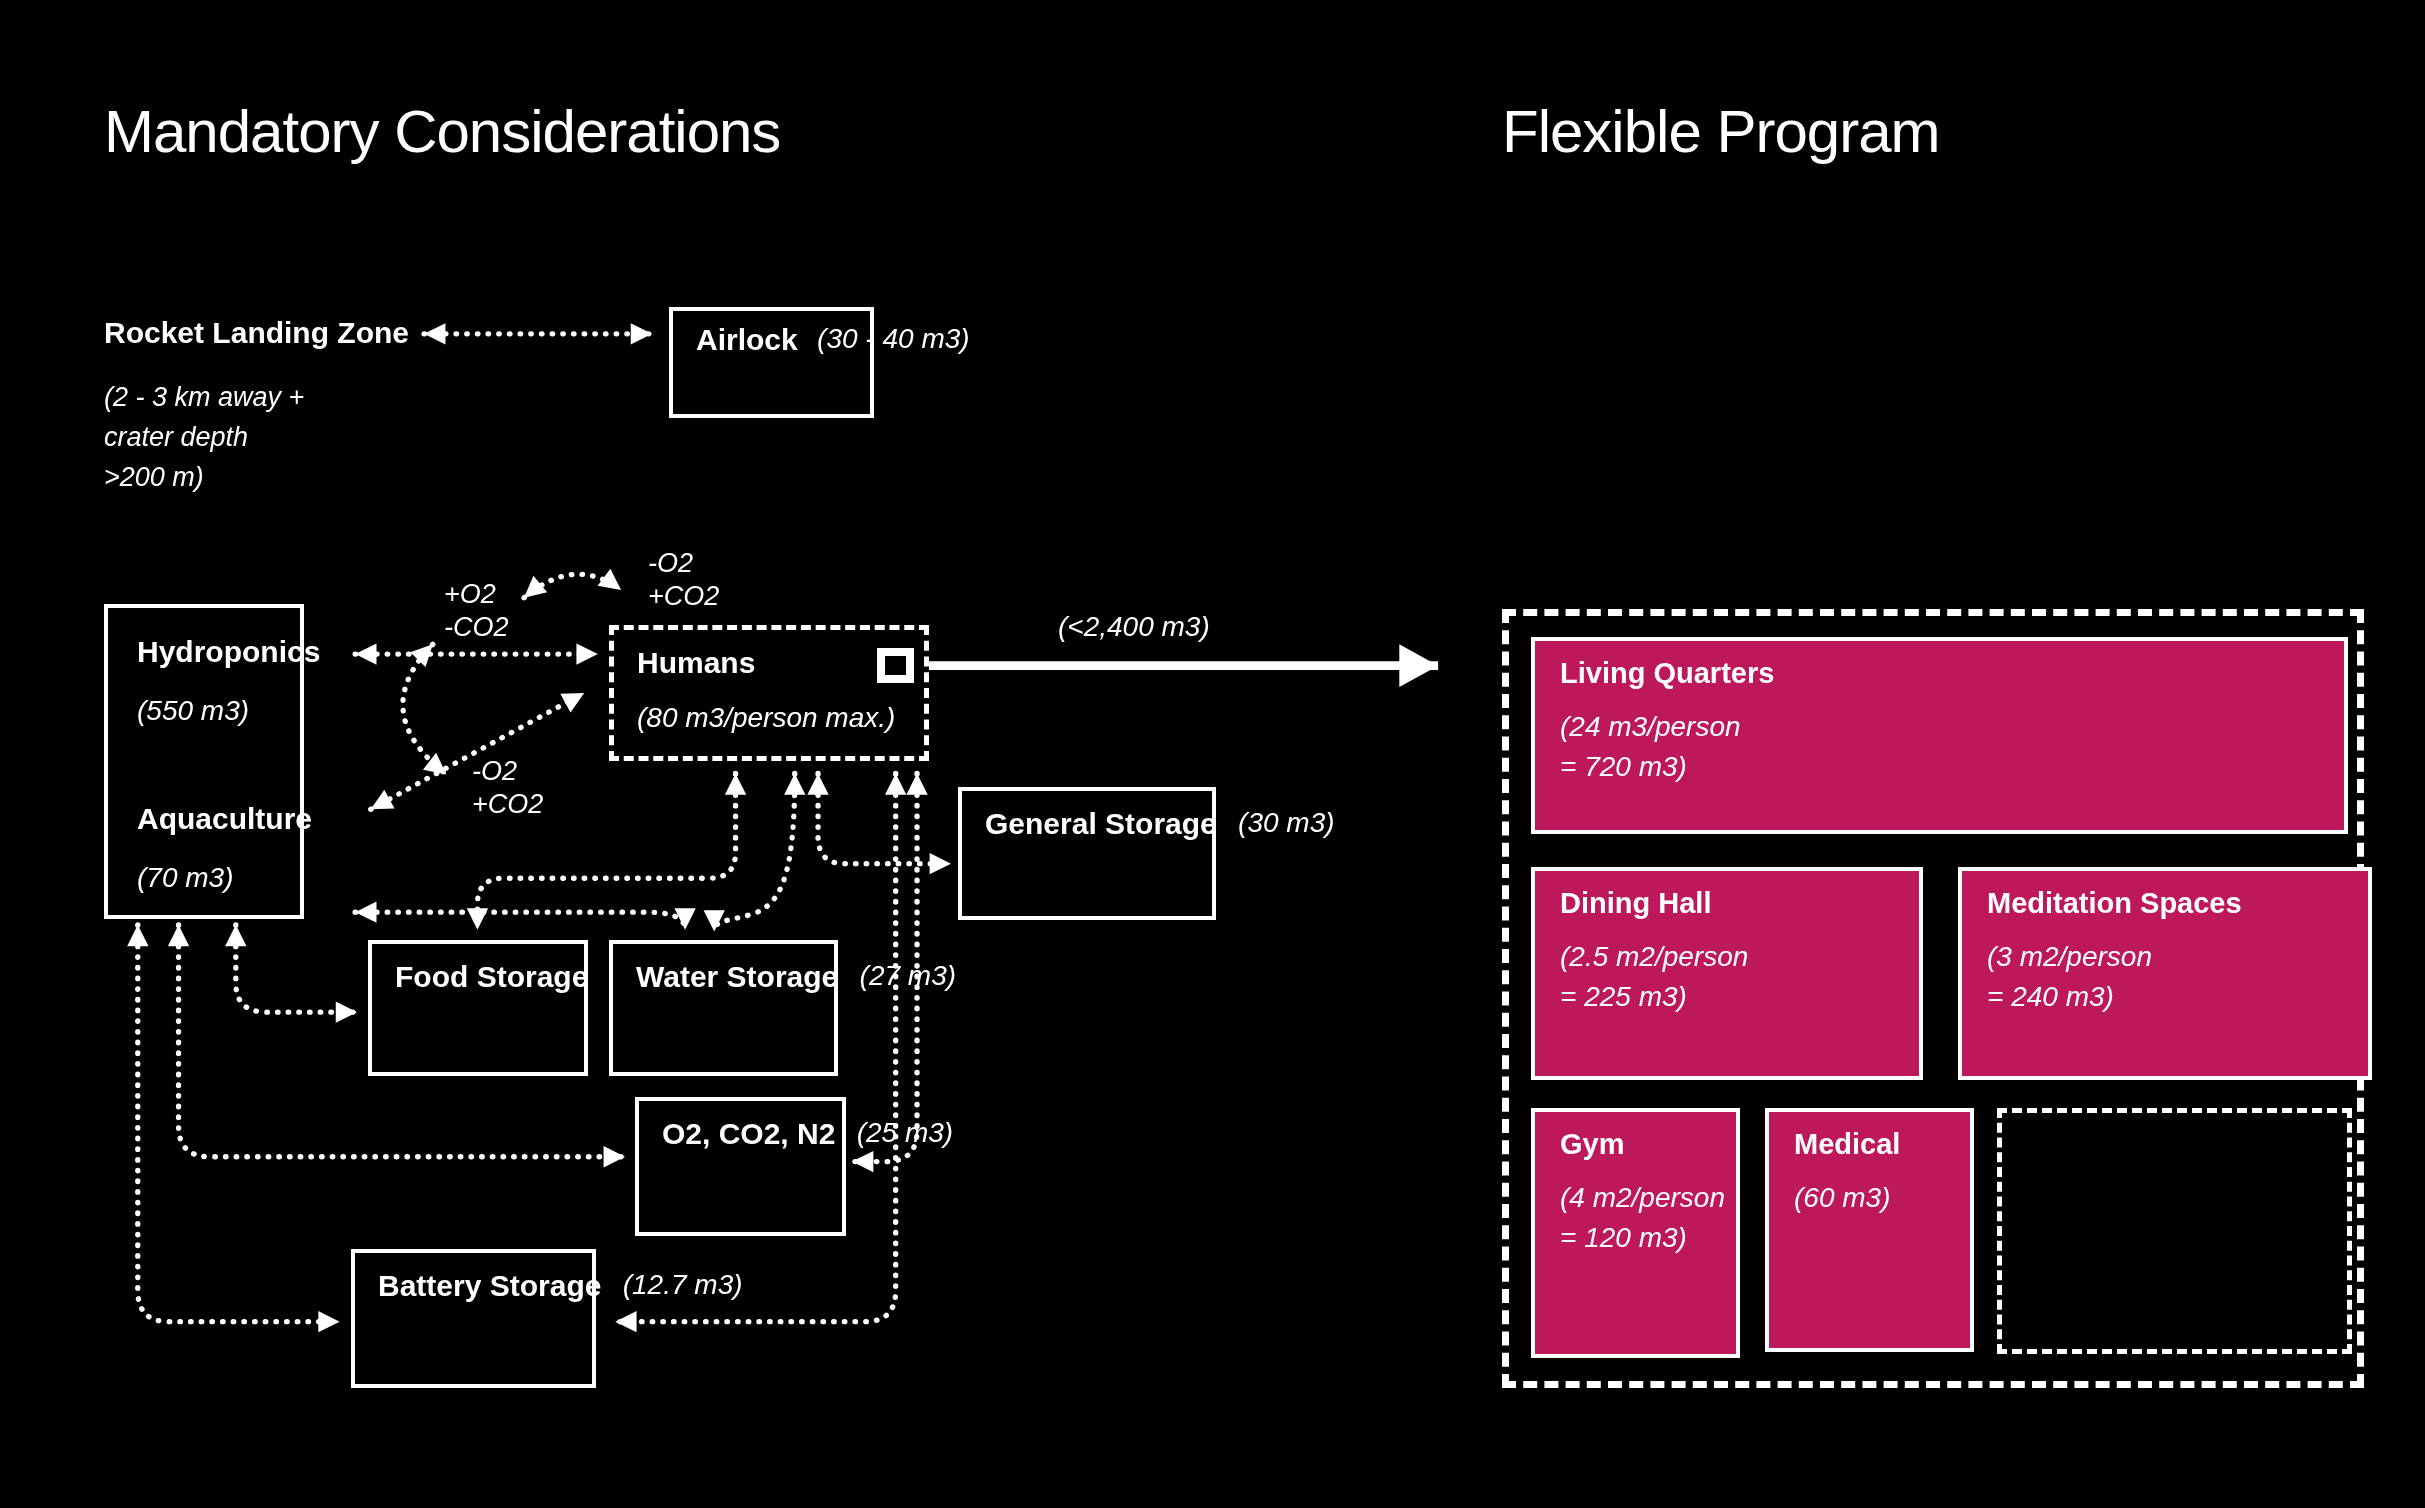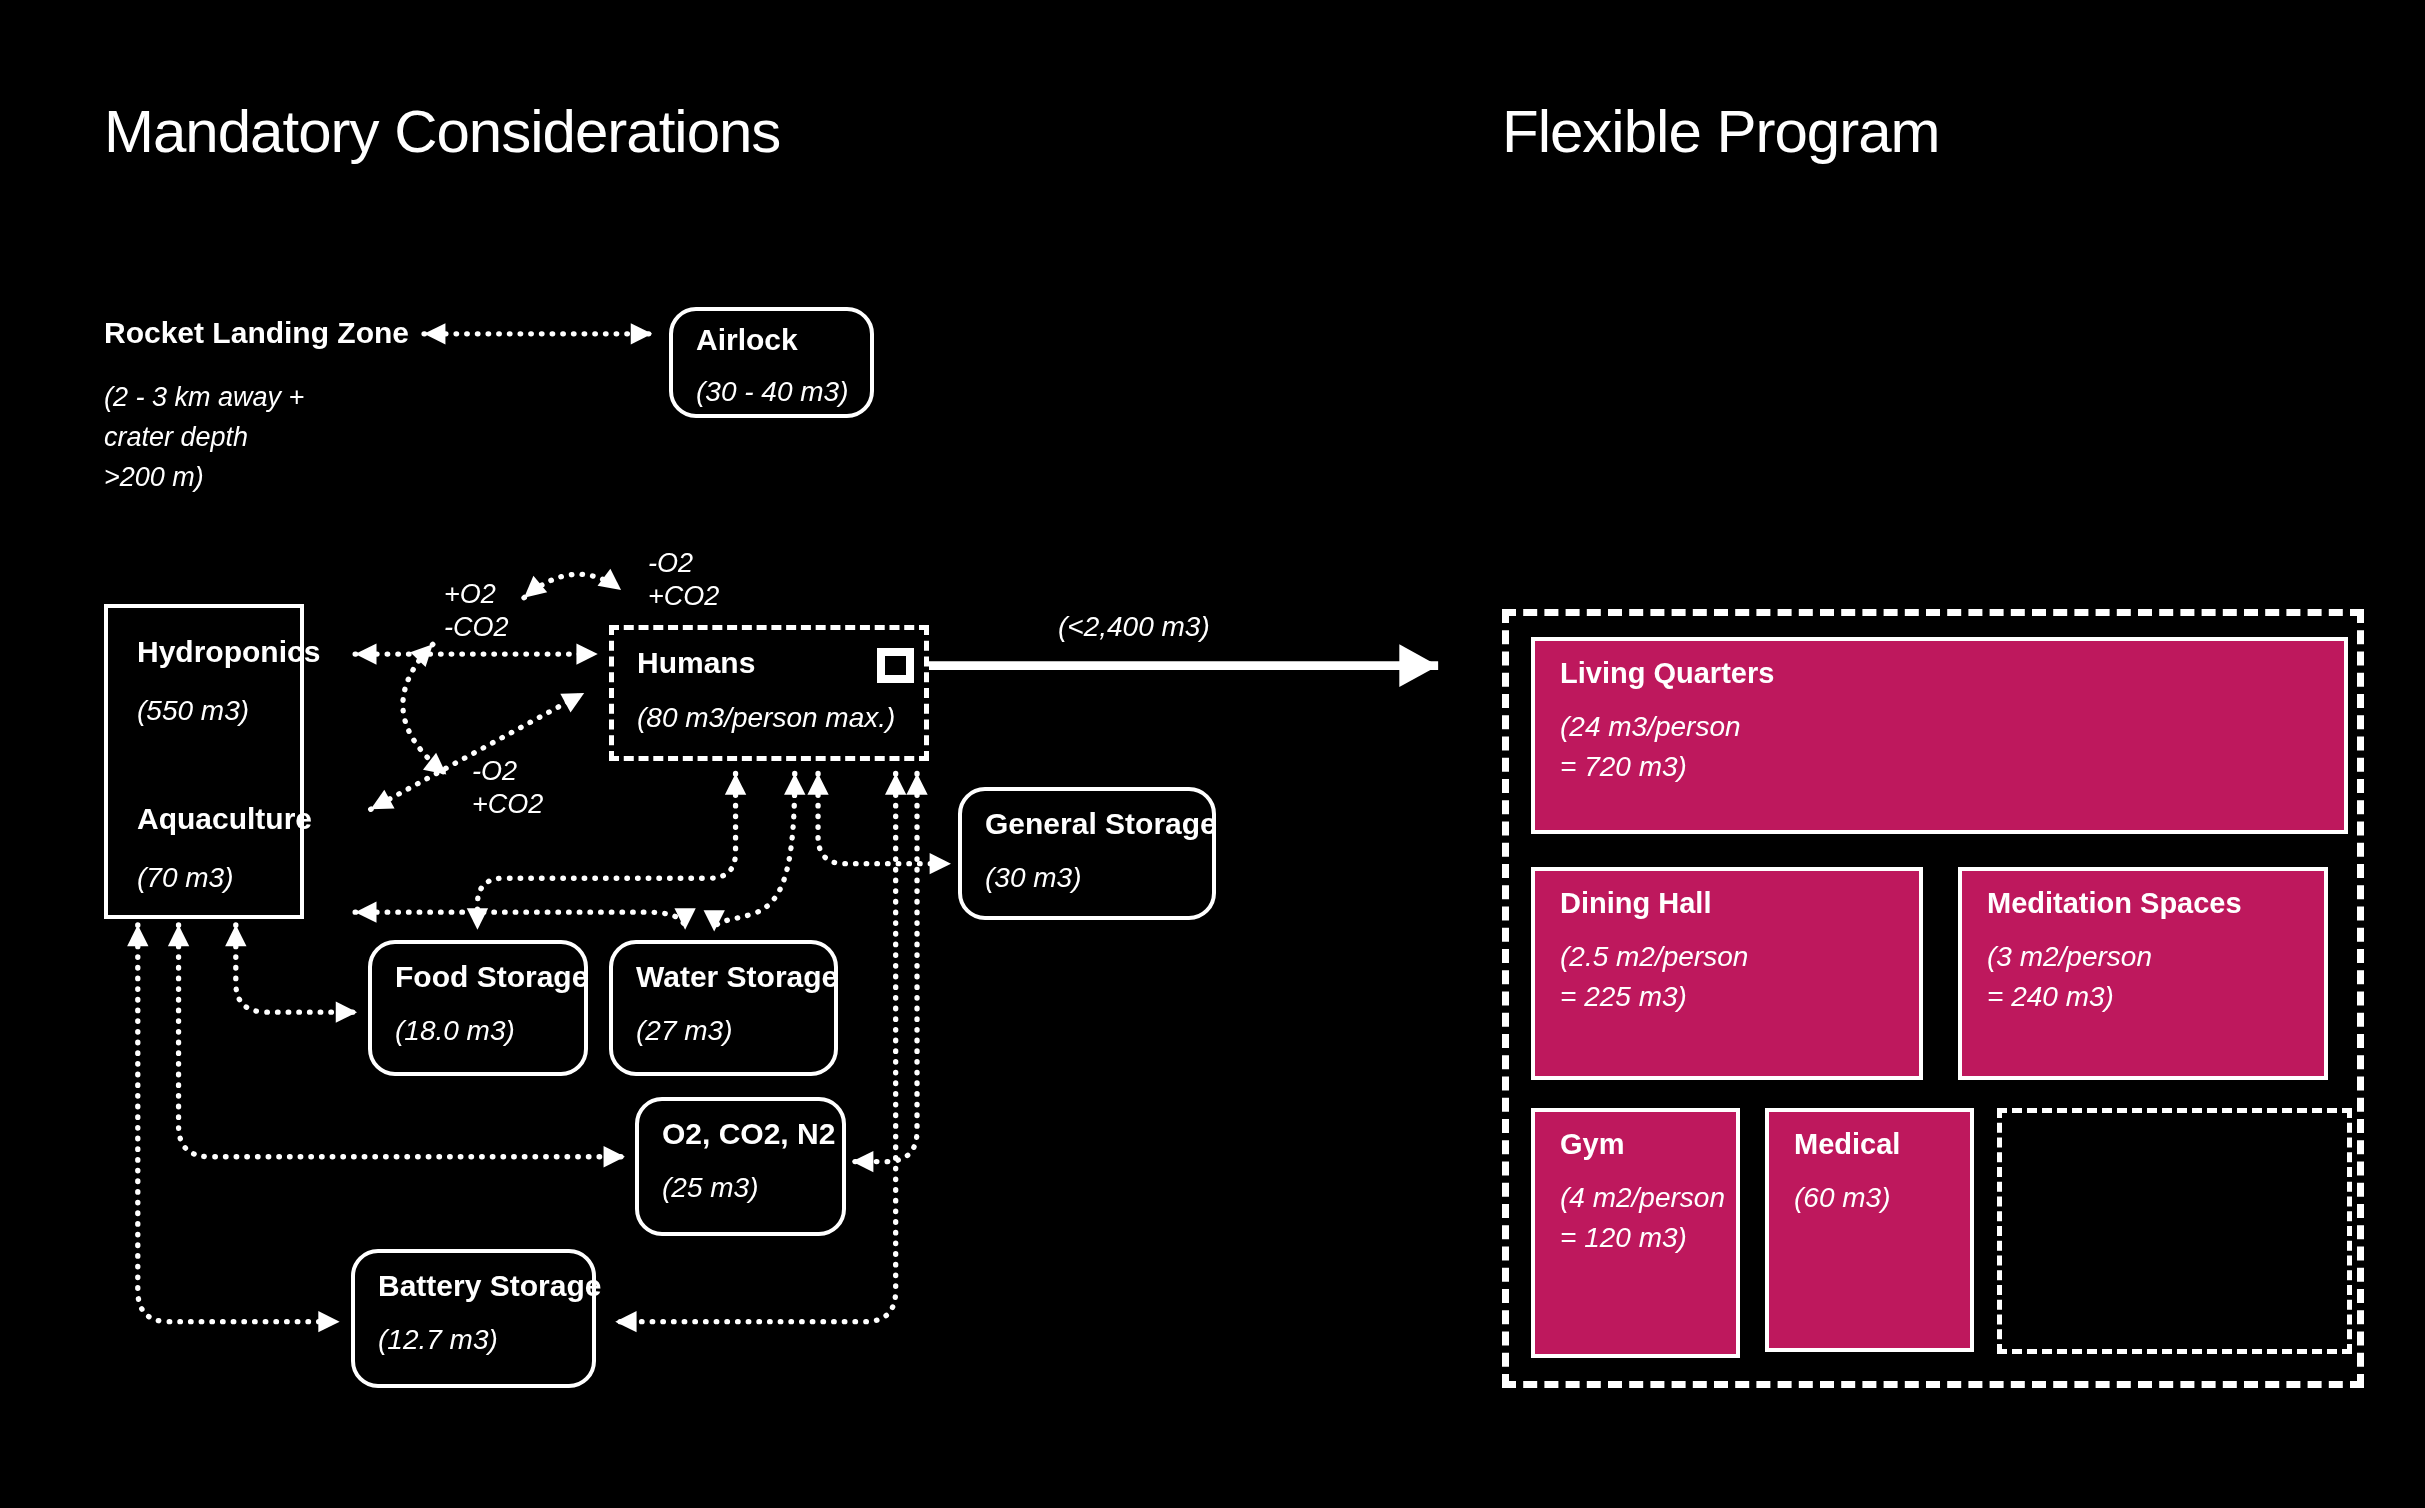--- a/index.html
+++ b/index.html
@@ -4,21 +4,21 @@
 <style>
   html,body{margin:0;padding:0;background:#000;}
   #stage{position:relative;width:2426px;height:1509px;background:#000;overflow:hidden;
          font-family:"Liberation Sans",sans-serif;color:#fff;}
   .section-title{position:absolute;font-size:60px;font-weight:400;letter-spacing:-1px;color:#fff;white-space:nowrap;}
   #connectors{position:absolute;left:0;top:0;z-index:0;}
   .node{position:absolute;border:4.9px solid #fff;background:#000;box-sizing:border-box;z-index:2;}
   .node.dashed{border:5.8px dashed #fff;}
   .nt{font-size:30px;font-weight:700;white-space:nowrap;}
   .nv{font-size:28px;font-style:italic;white-space:nowrap;}
-  .pad{padding:15.5px 9.7px 0 23px;display:flex;flex-direction:column;gap:21.3px;border-radius:27px;}
+  .pad{padding:15.5px 9.7px 0 23px;display:flex;flex-direction:row;gap:21.3px;}
   .abs{position:absolute;white-space:nowrap;}
   .gas{position:absolute;font-size:27px;font-style:italic;line-height:33px;z-index:3;}
   .rlz-label{position:absolute;font-size:30px;font-weight:700;white-space:nowrap;}
   .rlz-note{position:absolute;font-size:27px;font-style:italic;line-height:40px;}
   .cap-label{position:absolute;font-size:28px;font-style:italic;z-index:3;white-space:nowrap;}
   #flex-panel{position:absolute;border:7.8px dashed #fff;box-sizing:border-box;z-index:1;}
   .room{position:absolute;border:4.9px solid #fff;background:#be185d;box-sizing:border-box;z-index:2;}
   .room .rt{font-size:29px;font-weight:700;white-space:nowrap;}
   .room .rv{font-size:28px;font-style:italic;line-height:40px;white-space:nowrap;}
   .room .pad2{padding:15.5px 7.8px 0 25px;display:flex;flex-direction:column;gap:17.5px;}
@@ -141,21 +141,21 @@
   <div class="room" style="left:1531px;top:867px;width:392px;height:213px;">
     <div class="pad2">
       <div class="rt">Dining Hall</div>
       <div class="rv">
         <div>(2.5 m2/person</div>
         <div>= 225 m3)</div>
       </div>
     </div>
   </div>
 
-  <div class="room" style="left:1958px;top:867px;width:370px;height:213px;">
+  <div class="room" style="left:1958px;top:867px;width:414px;height:213px;">
     <div class="pad2">
       <div class="rt">Meditation Spaces</div>
       <div class="rv">
         <div>(3 m2/person</div>
         <div>= 240 m3)</div>
       </div>
     </div>
   </div>
 
   <div class="room" style="left:1531px;top:1108px;width:209px;height:250px;">

